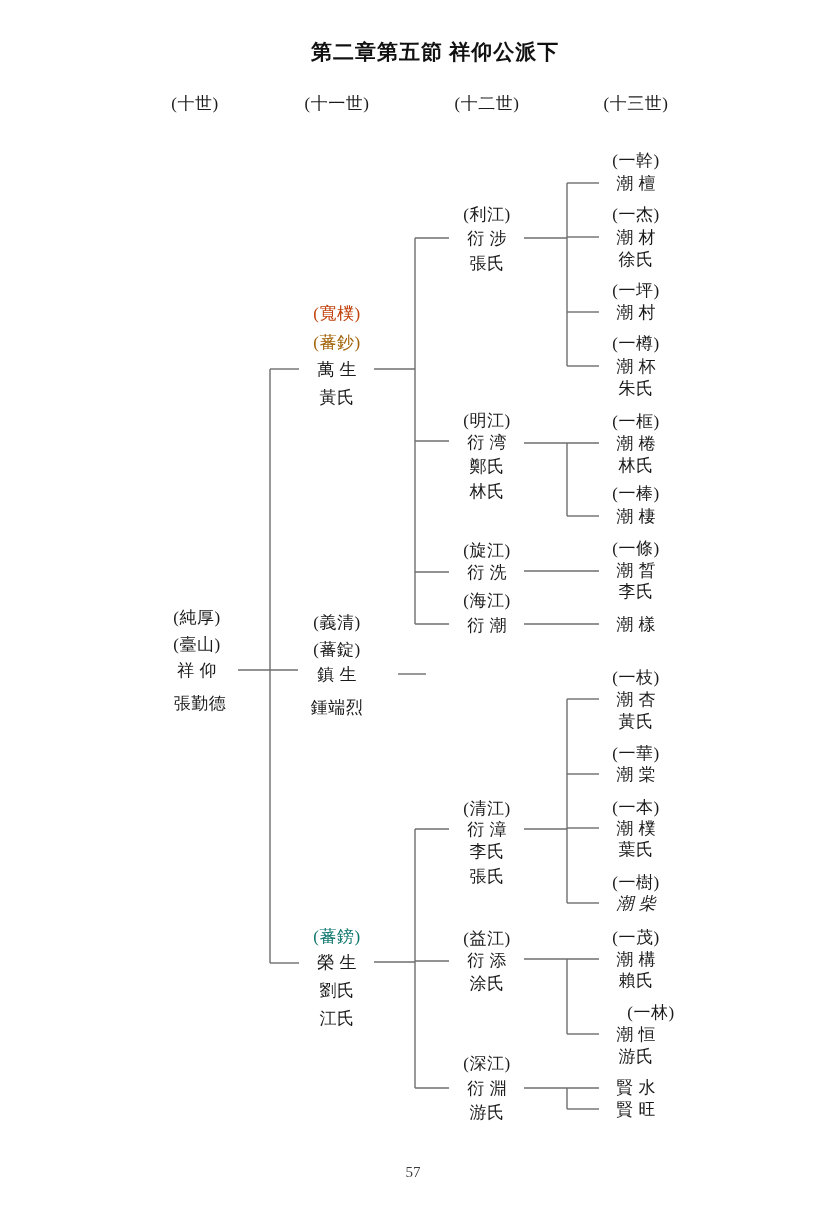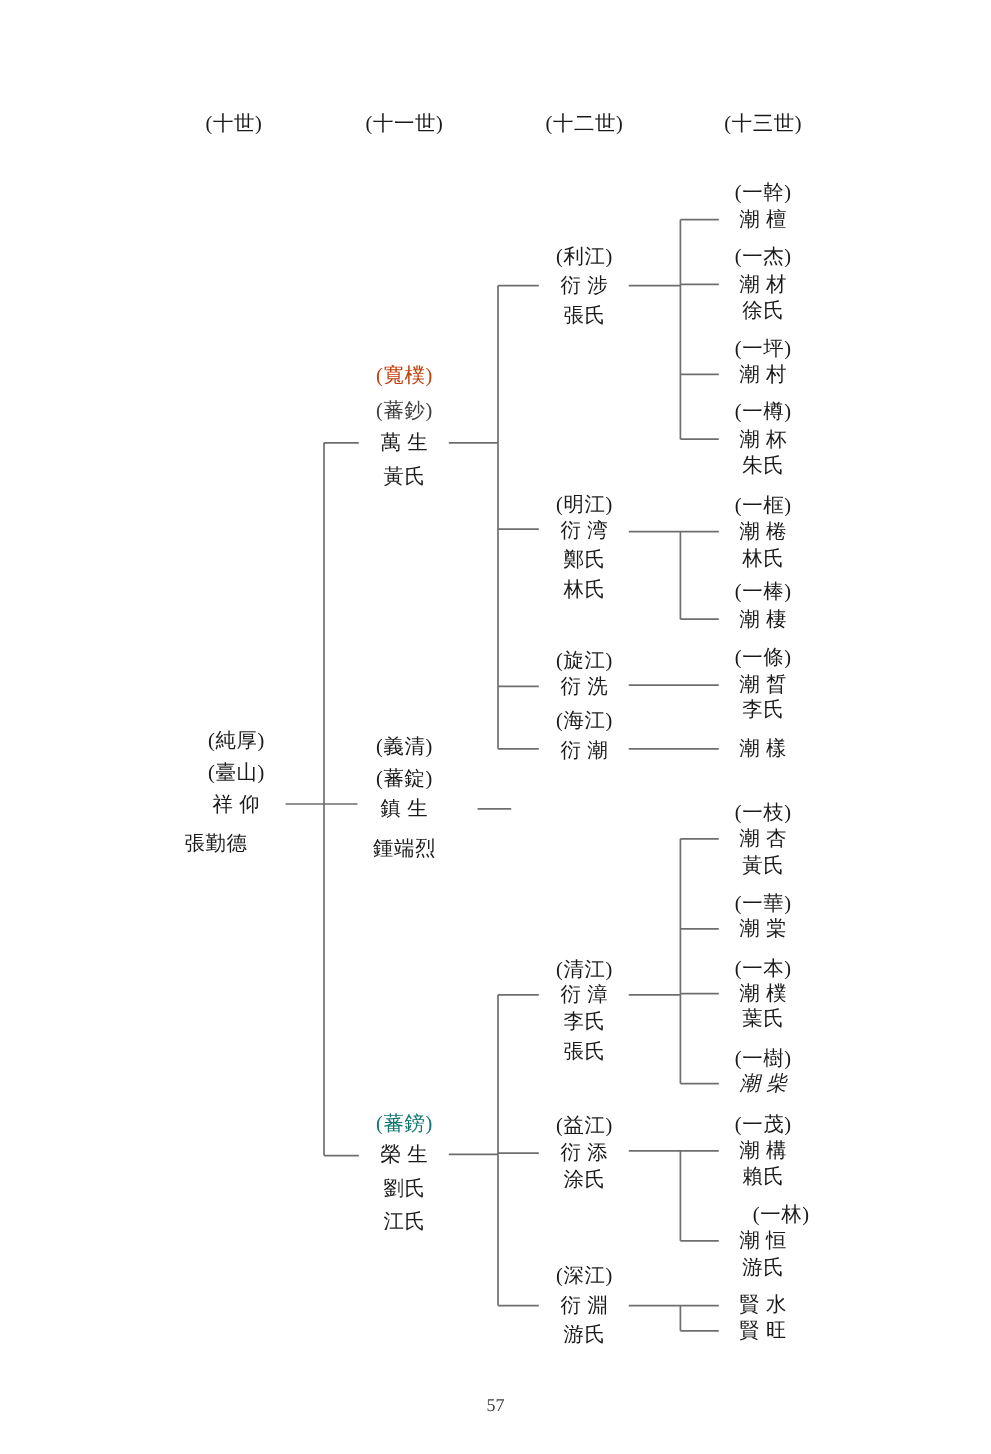--- a/index.html
+++ b/index.html
@@ -20,20 +20,21 @@
   .lines-layer { position:absolute; left:0; top:0; width:826px; height:1212px; }
   .page-number {
     position:absolute; left:413px; top:1172px; transform:translate(-50%,-50%);
     font-size:15px; color:#3c3c3c; font-family:"Liberation Serif","DejaVu Serif",serif;
   }
 </style>
 </head>
 <body>
 
 <div class="page">
+  <div class="title">第二章第五節 祥仰公派下</div>
 
   <div id="gen-headers">
       <div class="gen-header" style="left: 195px; top: 103px;">(十世)</div>
       <div class="gen-header" style="left: 337px; top: 103px;">(十一世)</div>
       <div class="gen-header" style="left: 487px; top: 103px;">(十二世)</div>
       <div class="gen-header" style="left: 636px; top: 103px;">(十三世)</div>
     </div>
 
   <svg class="lines-layer" id="tree-lines" width="826" height="1212" viewBox="0 0 826 1212" xmlns="http://www.w3.org/2000/svg">
       <line x1="238" y1="670" x2="298" y2="670" stroke="#6e6e6e" stroke-width="1.4"></line>
@@ -74,23 +75,23 @@
       <line x1="567" y1="1034" x2="599" y2="1034" stroke="#6e6e6e" stroke-width="1.4"></line>
       <line x1="524" y1="1088" x2="599" y2="1088" stroke="#6e6e6e" stroke-width="1.4"></line>
       <line x1="567" y1="1088" x2="567" y2="1109" stroke="#6e6e6e" stroke-width="1.4"></line>
       <line x1="567" y1="1109" x2="599" y2="1109" stroke="#6e6e6e" stroke-width="1.4"></line>
     </svg>
 
   <div id="tree-nodes">
       <div class="tree-text" style="left: 197px; top: 617px; color: rgb(26, 26, 26);">(純厚)</div>
       <div class="tree-text" style="left: 197px; top: 644px; color: rgb(26, 26, 26);">(臺山)</div>
       <div class="tree-text" style="left: 197px; top: 670px; color: rgb(26, 26, 26);">祥 仰</div>
-      <div class="tree-text" style="left: 180px; top: 703px; color: rgb(26, 26, 26);">張勤德</div>
+      <div class="tree-text" style="left: 200px; top: 703px; color: rgb(26, 26, 26);">張勤德</div>
       <div class="tree-text" style="left: 337px; top: 313px; color: #c2410c;">(寬樸)</div>
-      <div class="tree-text" style="left: 337px; top: 342px; color: #404040;">(蕃鈔)</div>
+      <div class="tree-text" style="left: 337px; top: 342px; color: #a16207;">(蕃鈔)</div>
       <div class="tree-text" style="left: 337px; top: 369px; color: rgb(26, 26, 26);">萬 生</div>
       <div class="tree-text" style="left: 337px; top: 397px; color: rgb(26, 26, 26);">黃氏</div>
       <div class="tree-text" style="left: 337px; top: 622px; color: rgb(26, 26, 26);">(義清)</div>
       <div class="tree-text" style="left: 337px; top: 649px; color: rgb(26, 26, 26);">(蕃錠)</div>
       <div class="tree-text" style="left: 337px; top: 674px; color: rgb(26, 26, 26);">鎮 生</div>
       <div class="tree-text" style="left: 337px; top: 707px; color: rgb(26, 26, 26);">鍾端烈</div>
       <div class="tree-text" style="left: 337px; top: 936px; color: #0f766e;">(蕃鎊)</div>
       <div class="tree-text" style="left: 337px; top: 962px; color: rgb(26, 26, 26);">榮 生</div>
       <div class="tree-text" style="left: 337px; top: 990px; color: rgb(26, 26, 26);">劉氏</div>
       <div class="tree-text" style="left: 337px; top: 1018px; color: rgb(26, 26, 26);">江氏</div>

